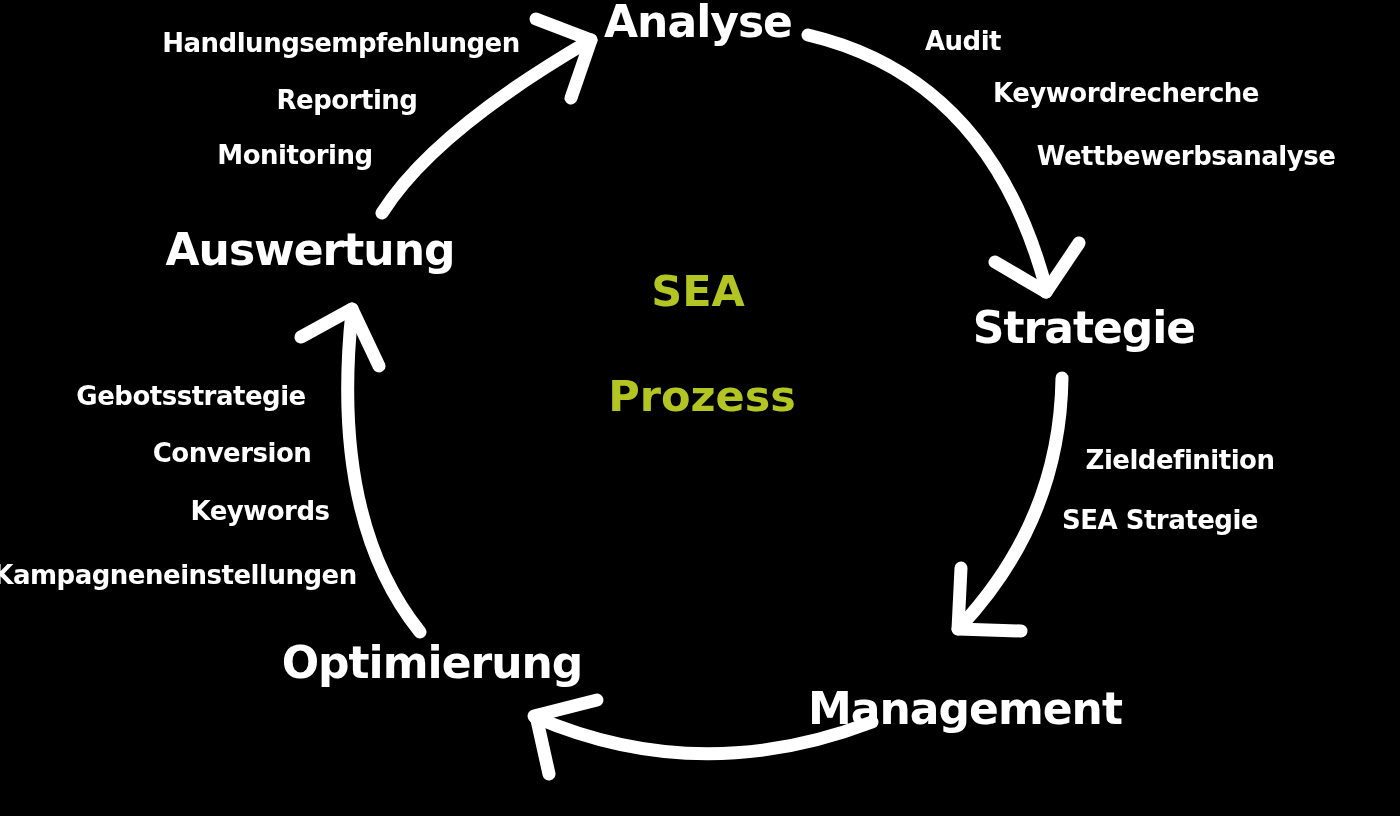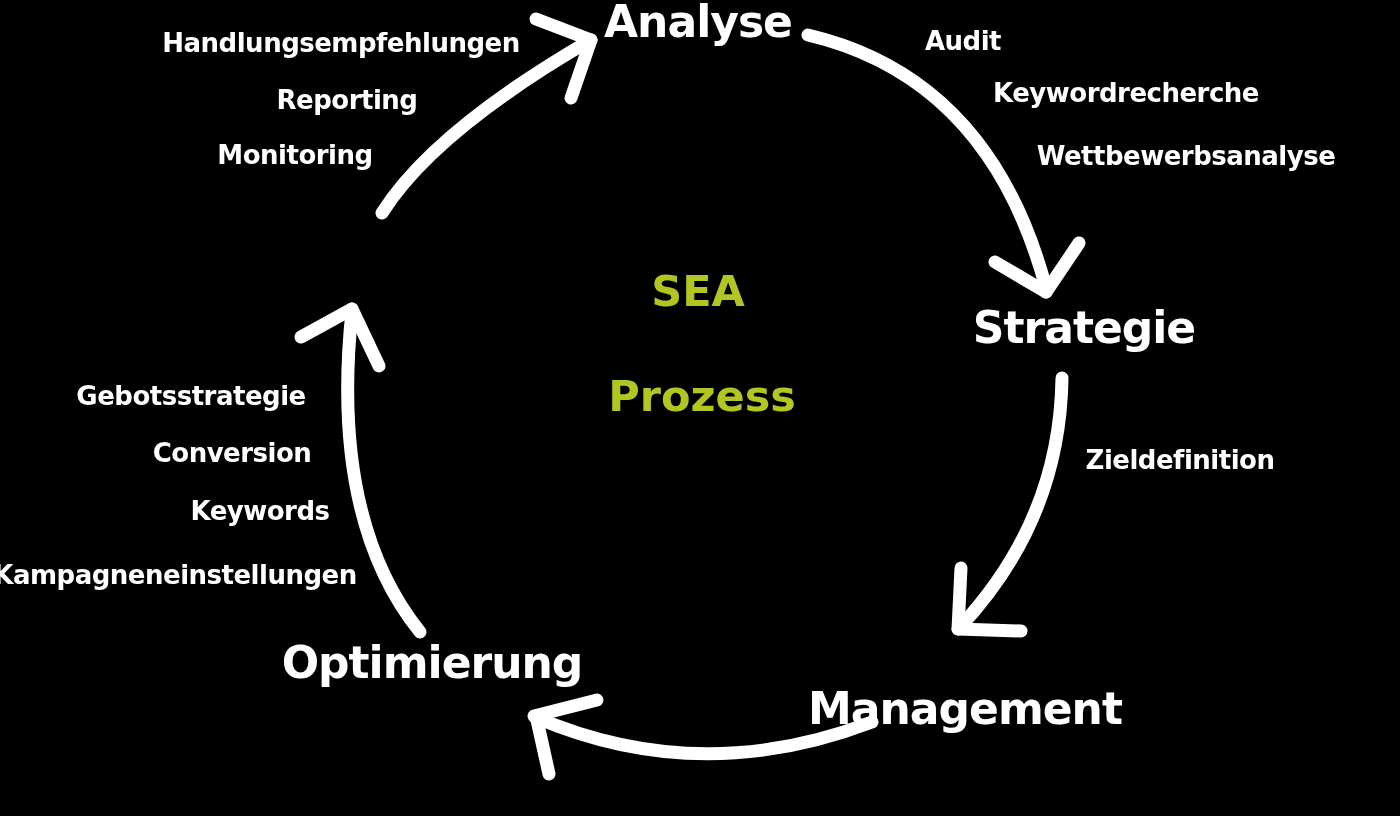--- a/index.html
+++ b/index.html
@@ -68,30 +68,32 @@
     </g>
   </svg>
 
   <div class="label center-title" style="left:698px; top:270px;">SEA</div>
   <div class="label center-title" style="left:702px; top:375px;">Prozess</div>
 
   <div class="label stage" style="left:698px; top:0px;">Analyse</div>
   <div class="label stage" style="left:1084px; top:306px;">Strategie</div>
   <div class="label stage" style="left:965px; top:639px;margin-top:48px;">Management</div>
   <div class="label stage" style="left:432px; top:641px;">Optimierung</div>
+  <div class="label stage" style="left:310px; top:228px;">Auswertung</div>
 
   <div class="label activity" style="left:341px; top:30px;">Handlungsempfehlungen</div>
   <div class="label activity" style="left:347px; top:87px;">Reporting</div>
   <div class="label activity" style="left:295px; top:142px;">Monitoring</div>
 
   <div class="label activity" style="left:963px; top:28px;">Audit</div>
   <div class="label activity" style="left:1126px; top:80px;">Keywordrecherche</div>
   <div class="label activity" style="left:1186px; top:143px;">Wettbewerbsanalyse</div>
 
   <div class="label activity" style="left:1180px; top:447px;">Zieldefinition</div>
+  <div class="label activity" style="left:1160px; top:507px;">SEA Strategie</div>
 
 
   <div class="label activity" style="left:191px; top:383px;">Gebotsstrategie</div>
   <div class="label activity" style="left:232px; top:440px;">Conversion</div>
   <div class="label activity" style="left:260px; top:498px;">Keywords</div>
   <div class="label activity" style="left:175px; top:562px;">Kampagneneinstellungen</div>
 
 </div>
 
 </body></html>

